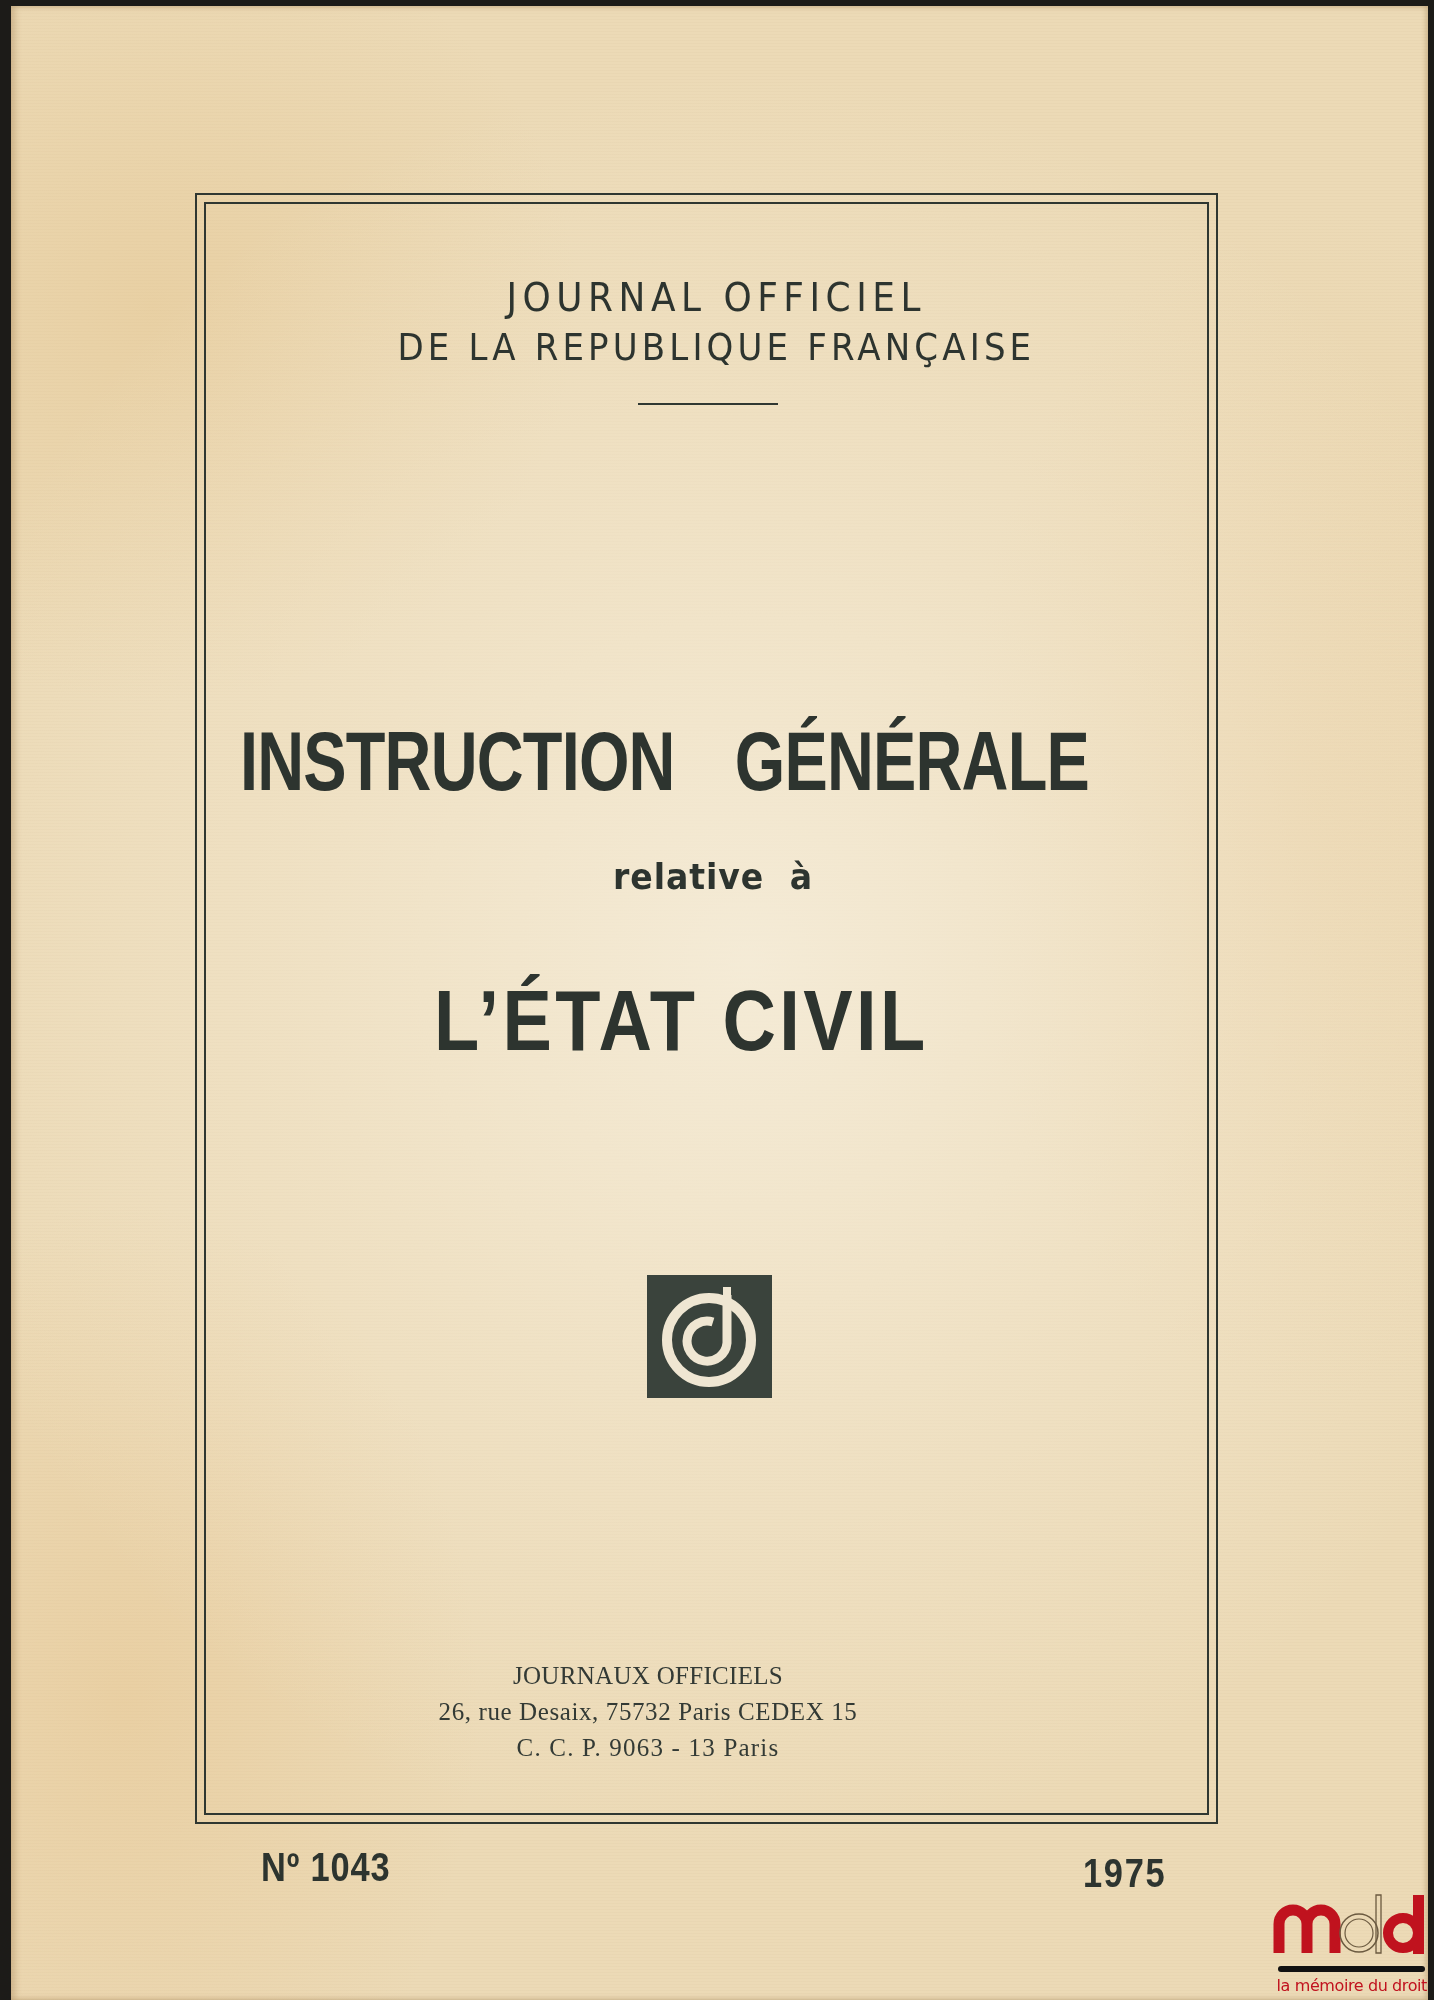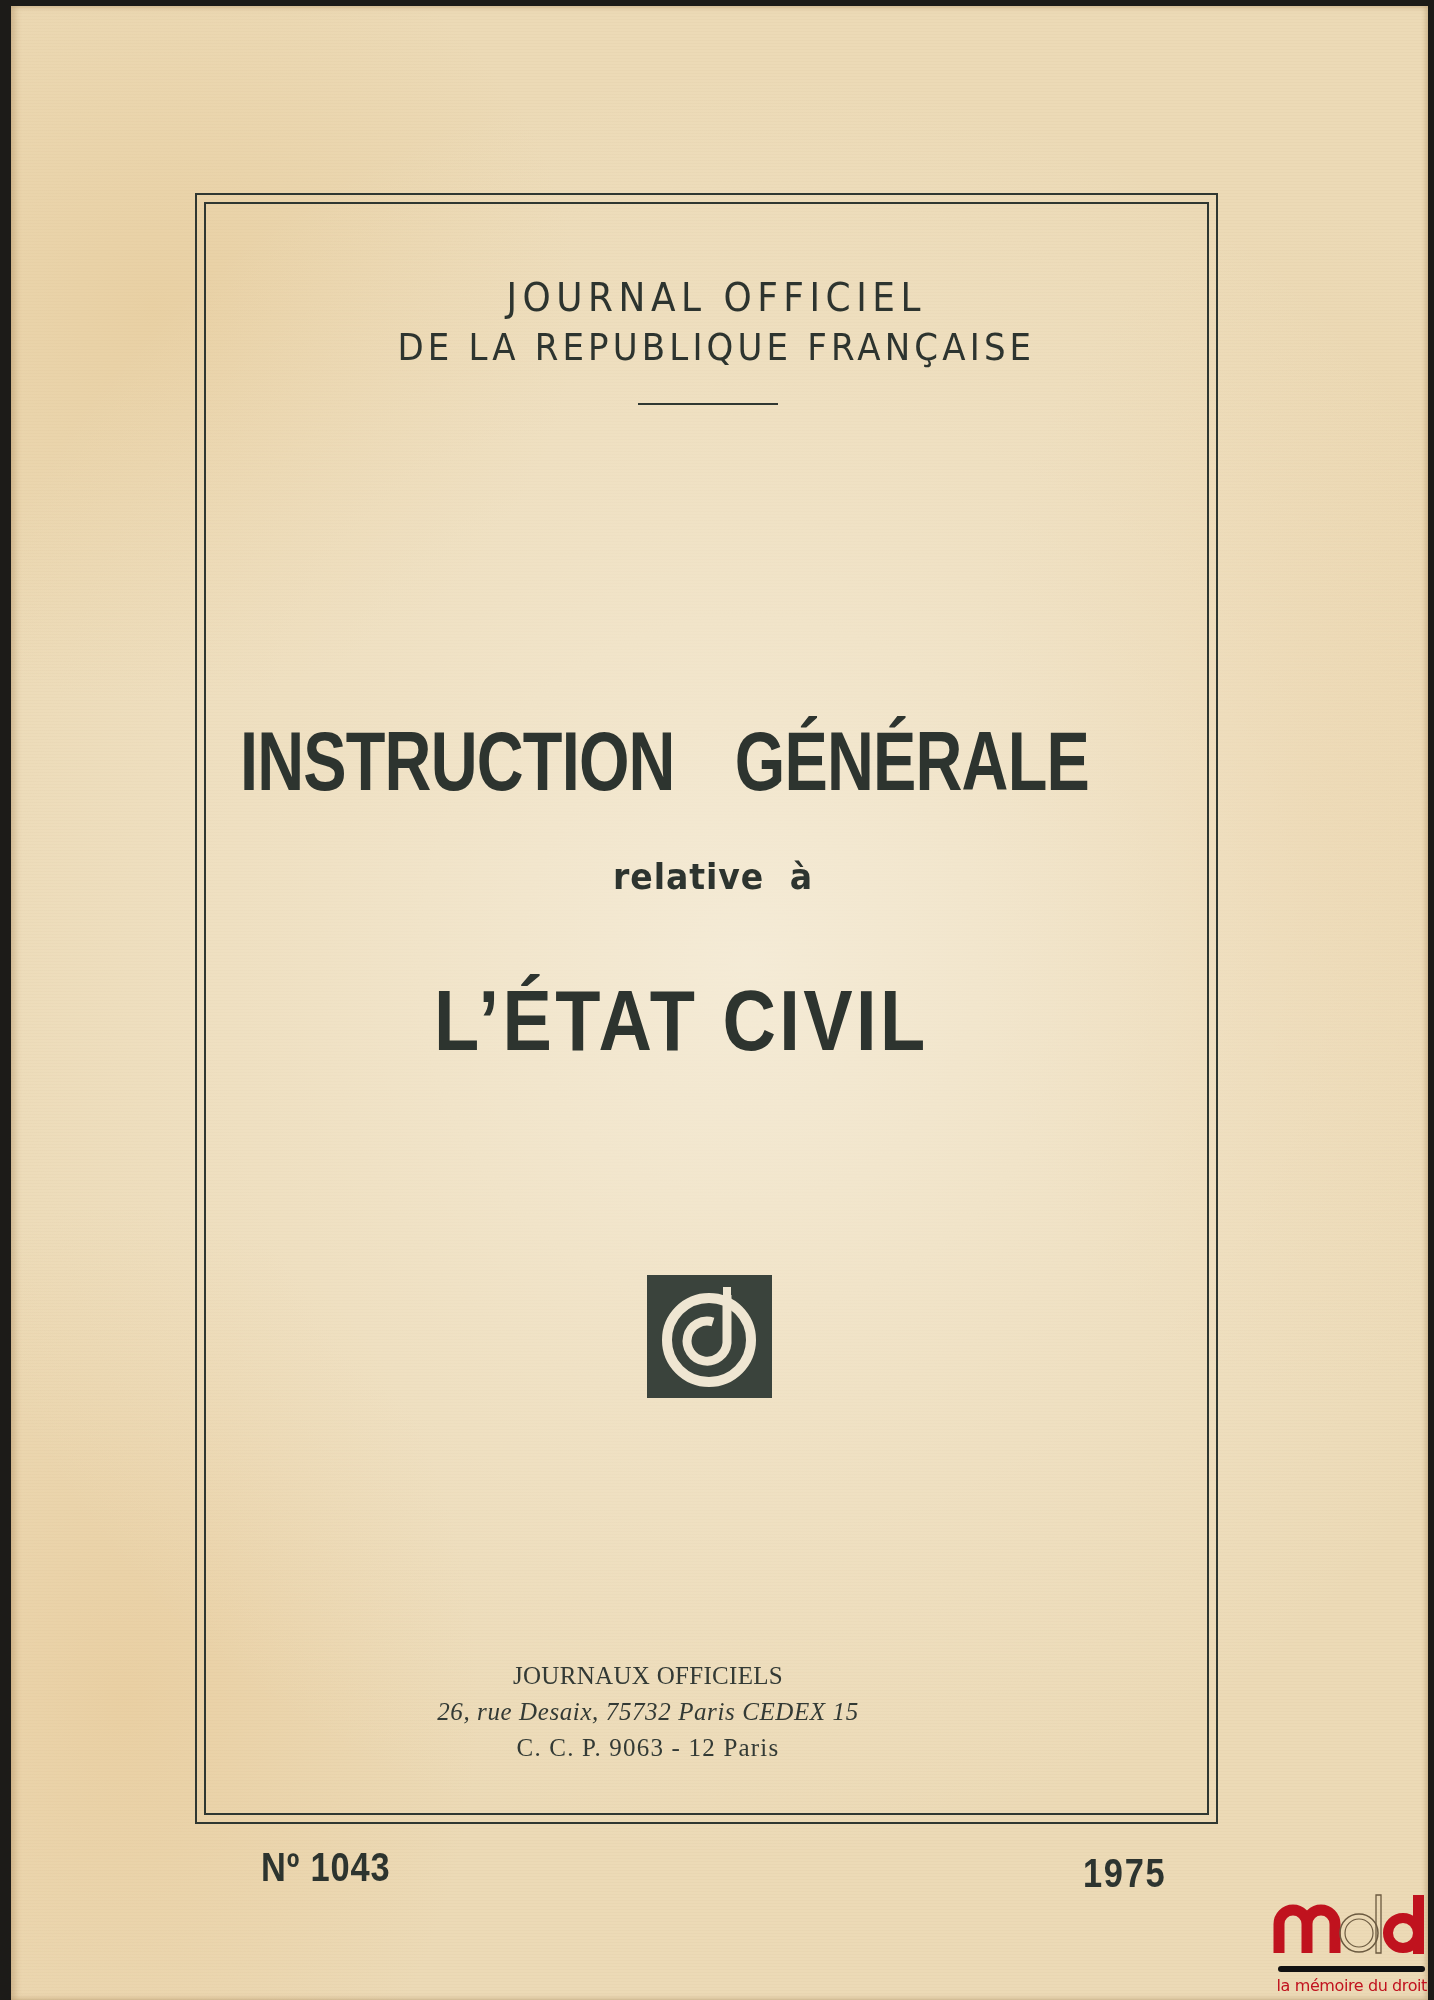--- a/index.html
+++ b/index.html
@@ -62,21 +62,21 @@
   }
   .logo {
     position: absolute; left: 647px; top: 1275px; width: 125px; height: 123px;
     background: #3a433c;
   }
   .addr {
     left: 0; width: 1296px; text-align: center;
     font-family: "Liberation Serif", serif; font-size: 25px; line-height: 30px; color: #333a35;
   }
   .addr1 { top: 1661px; letter-spacing: 0.3px; }
-  .addr2 { top: 1697px; letter-spacing: 0.6px; font-style: italic; }
+  .addr2 { top: 1697px; letter-spacing: 0.6px; }
   .addr3 { top: 1733px; letter-spacing: 1.2px; }
   .num {
     left: 261px; top: 1845px; font-size: 40px; font-weight: bold; line-height: 44px;
     transform: scaleX(0.86); transform-origin: 0 0; letter-spacing: 1px;
   }
   .year {
     left: 1083px; top: 1851px; font-size: 40px; font-weight: bold; line-height: 44px;
     transform: scaleX(0.86); transform-origin: 0 0; letter-spacing: 2px;
   }
   .mdd {
@@ -109,21 +109,21 @@
 <div class="logo">
   <svg width="125" height="123" viewBox="0 0 125 123" xmlns="http://www.w3.org/2000/svg">
     <circle cx="62" cy="65" r="42" fill="none" stroke="#efe6d2" stroke-width="10"></circle>
     <path d="M 80 20 L 80 68 A 20 20 0 1 1 66 47" fill="none" stroke="#efe6d2" stroke-width="9" stroke-linecap="butt"></path>
     <rect x="76" y="12" width="8" height="10" fill="#efe6d2"></rect>
   </svg>
 </div>
 
 <div class="abs addr addr1 ink">JOURNAUX OFFICIELS</div>
 <div class="abs addr addr2 ink">26, rue Desaix, 75732 Paris CEDEX 15</div>
-<div class="abs addr addr3 ink">C. C. P. 9063 - 12 Paris</div>
+<div class="abs addr addr3 ink">C. C. P. 9063 - 13 Paris</div>
 
 <div class="abs num ink">Nº 1043</div>
 <div class="abs year ink">1975</div>
 
 <div class="mdd">
   <svg width="158" height="112" viewBox="0 0 158 112" xmlns="http://www.w3.org/2000/svg">
 
     <path d="M 7 67 L 7 38 A 14 14 0 0 1 35 38 L 35 67 M 35 38 A 14 14 0 0 1 63 38 L 63 67" fill="none" stroke="#c0121e" stroke-width="11" stroke-linejoin="round"></path>
 
     <circle cx="87" cy="47" r="19" fill="none" stroke="#6b5a40" stroke-width="1.5"></circle>

